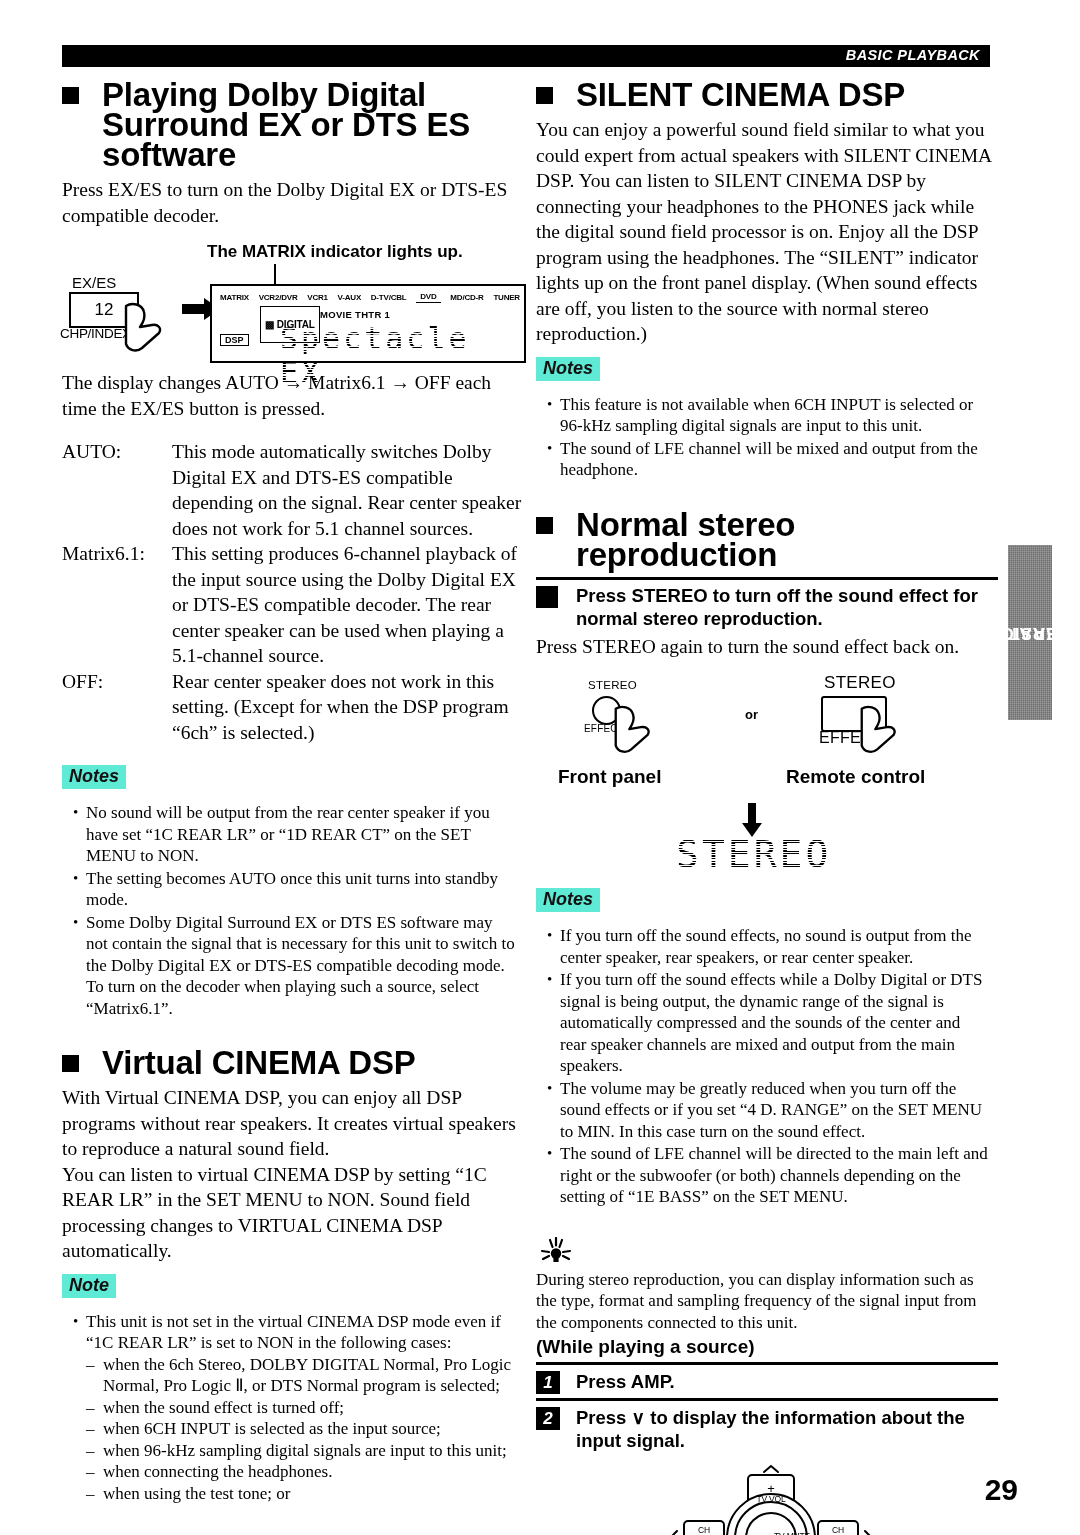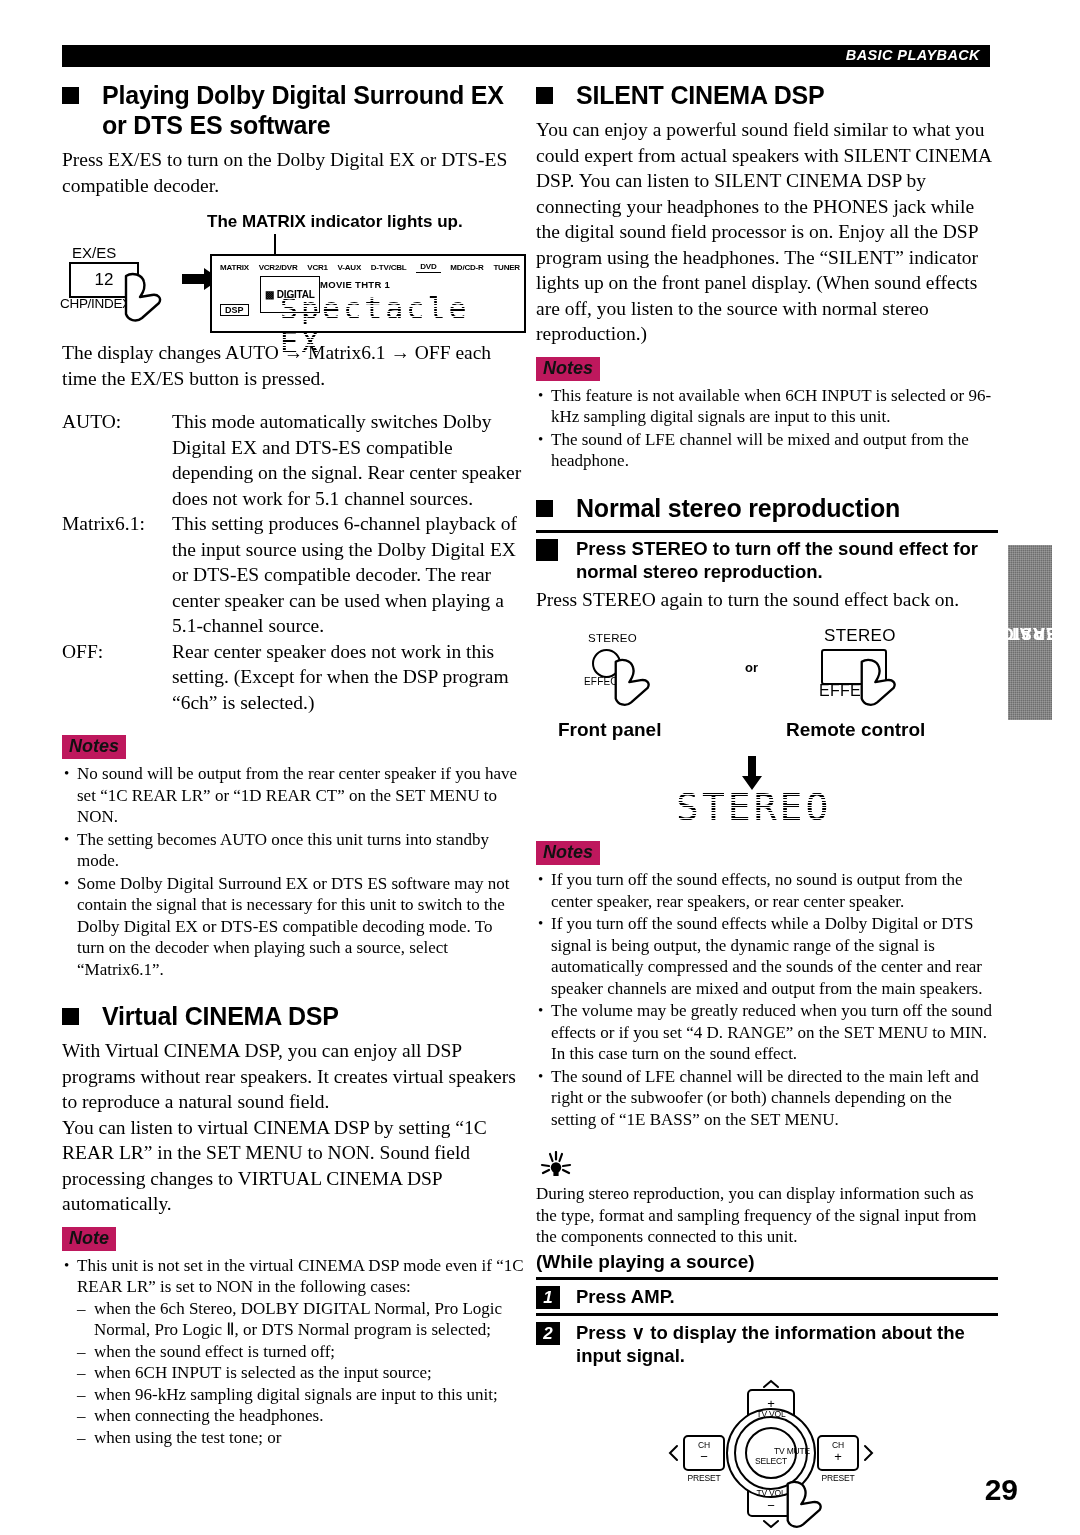--- a/index.html
+++ b/index.html
@@ -42,21 +42,21 @@
   }
 
   
   .col{position:absolute;top:80px;width:462px;}
   .col-left{left:62px;}
   .col-right{left:536px;}
 
   
   h2.sec{
     font-family:"Liberation Sans",sans-serif;
-    font-weight:bold;font-size:25px;line-height:30px;
+    font-weight:bold;font-size:33px;line-height:30px;
     margin:0 0 7px 0;padding:0;
     position:relative;padding-left:40px;
     letter-spacing:-.2px;
   }
   h2.sec:before{
     content:"";position:absolute;left:0;top:7px;
     width:17px;height:17px;background:#000;
   }
   h3.subhead{
     font-family:"Liberation Sans",sans-serif;
@@ -79,27 +79,27 @@
   .gap-m{height:20px;}
 
   
   .deflist{margin-top:18px;}
   .defrow{display:flex;font-size:19.5px;line-height:25.5px;}
   .defterm{width:110px;flex:0 0 110px;}
   .defdesc{flex:1;}
 
   
   .note-tag{
-    display:inline-block;background:#be185d;
+    display:inline-block;background:#5eead4;
     font-family:"Liberation Sans",sans-serif;
     font-weight:bold;font-style:italic;font-size:18px;
     padding:1px 7px 2px 7px;margin:0 0 4px 0;
     color:#111;
   }
-  ul.notes{margin:0;padding:0;list-style:none;}
+  ul.notes{margin:9px;padding:0;list-style:none;}
   ul.notes > li{
     font-size:17px;line-height:21.5px;
     position:relative;padding-left:15px;margin-bottom:1px;
   }
   ul.notes > li:before{
     content:"\2022";position:absolute;left:2px;top:0;font-size:15px;
   }
   ul.dashes{margin:0;padding:0;list-style:none;}
   ul.dashes > li{
     font-size:17px;line-height:21.5px;

